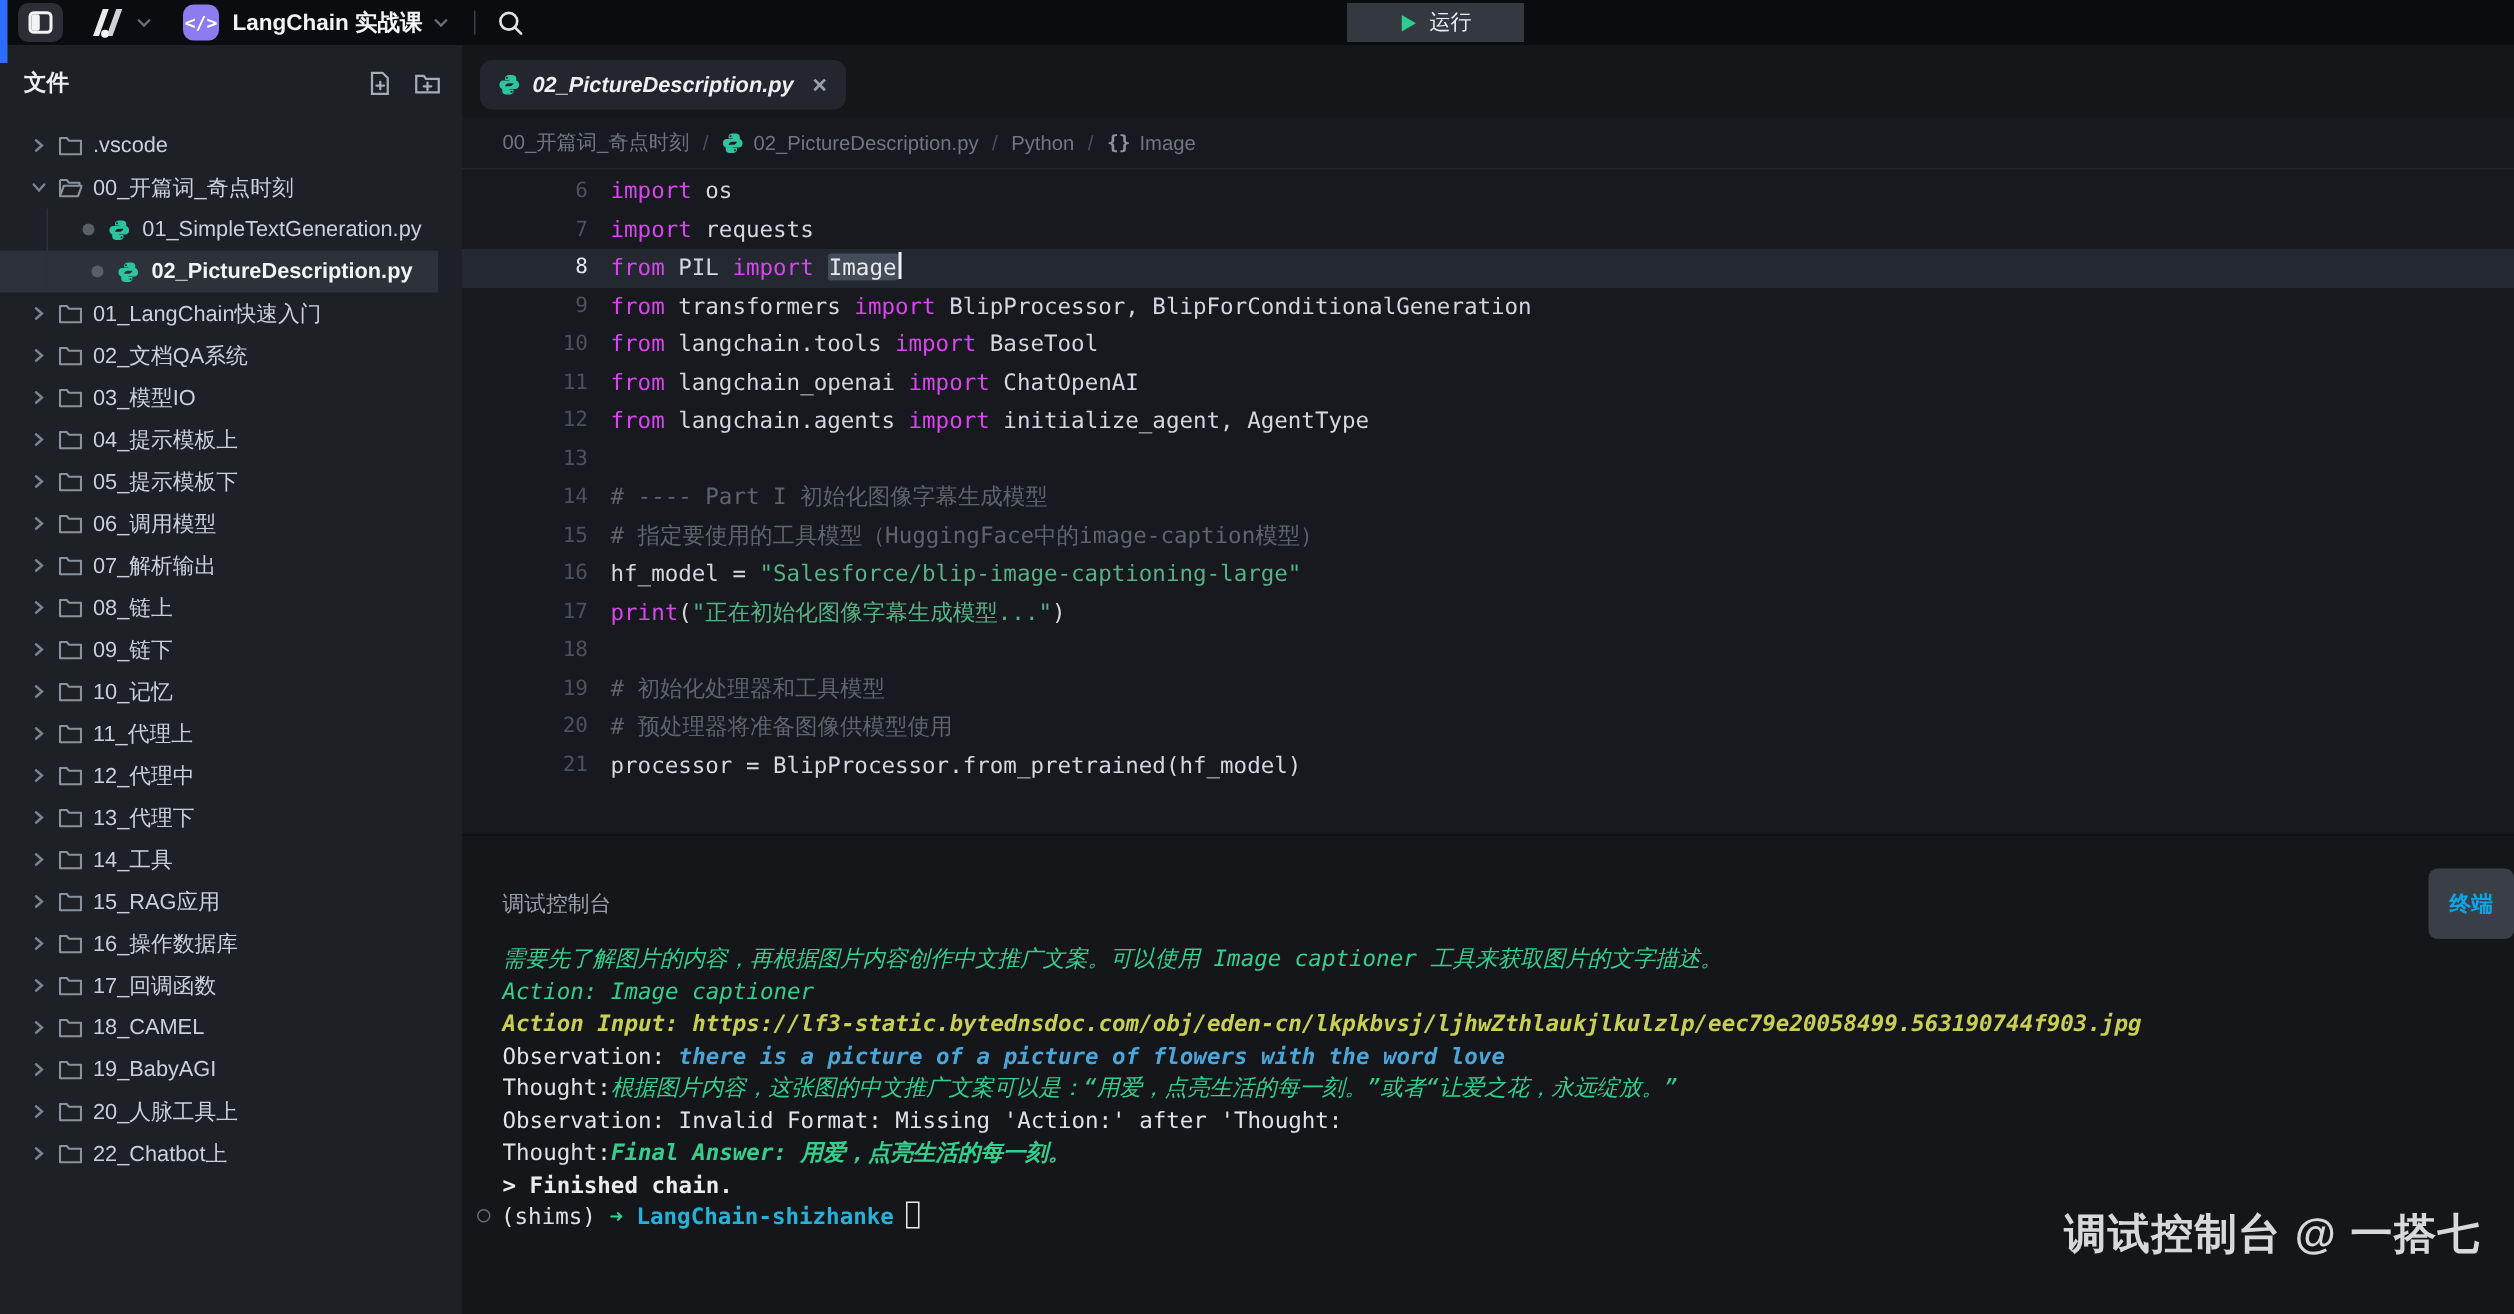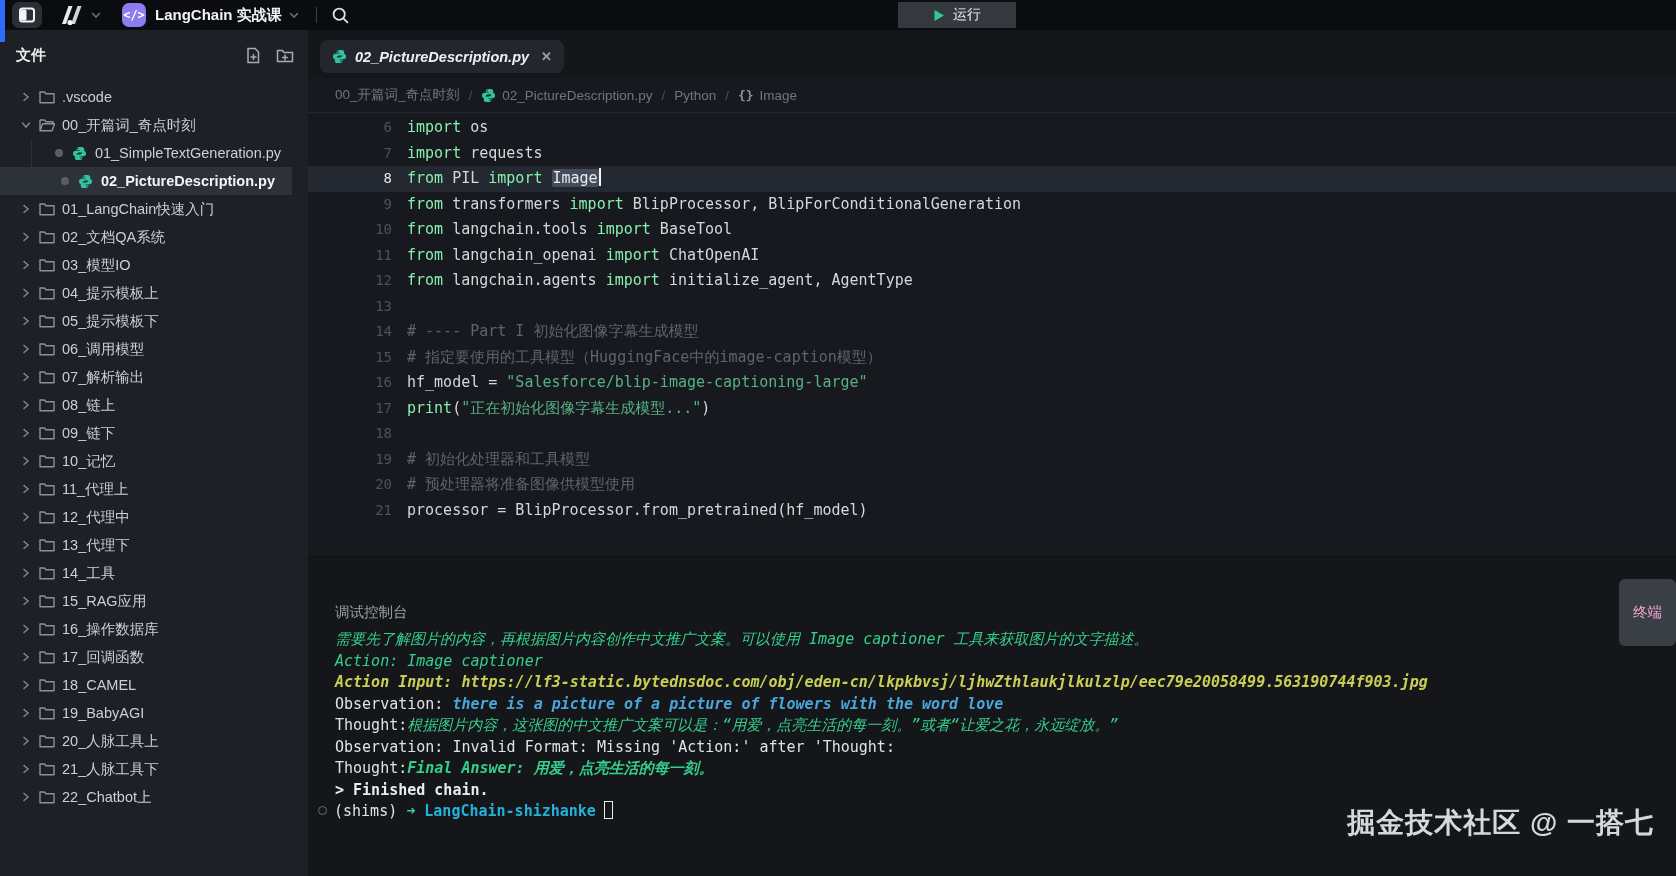--- a/index.html
+++ b/index.html
@@ -52,32 +52,32 @@
                 color:#70767f; font-size:13.5px; border-bottom:1px solid #23262b; background:#17191e; }
   .bc-sep { color:#4c5158; }
   .bc-item { display:flex; align-items:center; gap:6px; cursor:pointer; }
   .bc-braces { font-family:"DejaVu Sans Mono",monospace; font-weight:700; color:#8d939b; font-size:13px; }
   
   .code { position:relative; font-family:"DejaVu Sans Mono",monospace; font-size:15px; padding-top:2px; }
   .code-line { display:flex; height:25.5px; line-height:25.5px; white-space:pre; }
   .code-line.current { background:#242831; }
   .gutter { width:84px; flex:none; text-align:right; color:#4c525b; font-size:14px; }
   .code-text { margin-left:15px; color:#d4d8dd; }
-  .tk-kw { color:#86efac;text-align:center; }
+  .tk-kw { color:#d946ef;text-align:center; }
   .tk-pl { color:#d4d8dd; }
   .tk-str { color:#57b184; }
   .tk-com { color:#5d646e; }
   .word-hl { background:#454c59; border-radius:2px; padding:0 1px; color:#e8eaee; }
   .caret { display:inline-block; width:2px; height:18px; background:#f2f3f5; vertical-align:-3px; }
   .current .gutter { color:#e3e6ea; }
   
   .panel { position:absolute; left:0; right:0; top:526px; bottom:0; background:#14161a; border-top:1px solid #0e1013; }
   .panel-tabs { display:flex; align-items:center; gap:22px; padding:22px 0 0 27px;justify-content:space-between; }
   .panel-tab { color:#9aa0a8; font-size:14.5px; cursor:pointer; }
-  .panel-tab.active { background:#3a3f46; color:#f9a8d4; font-weight:400; border-radius:6px; padding:24px 14px; }
+  .panel-tab.active { background:#3a3f46; color:#0ea5e9; font-weight:700; border-radius:6px; padding:14px 14px; }
   .terminal { position:absolute; left:27px; right:10px; top:72px;
               font-family:"DejaVu Sans Mono",monospace; font-size:15px; line-height:21.5px; white-space:nowrap; }
   .term-line { height:21.5px; }
   .ts-g  { color:#35cf8d; font-style:italic; }
   .ts-gb { color:#35cf8d; font-style:italic; font-weight:700; }
   .ts-y  { color:#c9cf52; font-style:italic; font-weight:700; }
   .ts-w  { color:#dfe2e6; }
   .ts-wb { color:#e9ecef; font-weight:700; }
   .ts-c  { color:#4aa6d8; font-style:italic; font-weight:700; }
   .ts-cb { color:#25b2d9; font-weight:700; }
@@ -483,33 +483,20 @@
             <span class="t-slot">
               <svg width="10" height="10" viewBox="0 0 10 10">
                 <path d="M3 1.5 L7 5 L3 8.5" fill="none" stroke="#7c838c" stroke-width="1.6" stroke-linecap="round"></path>
               </svg>
             </span>
             <span class="t-icon">
               <svg width="16" height="14" viewBox="0 0 16 14">
                 <path d="M1 2 h4.5 l1.4 1.8 H15 v9 H1 z" fill="none" stroke="#8b929b" stroke-width="1.4" stroke-linejoin="round"></path>
               </svg>
             </span>
-            <span class="t-label">21_人脉工具下</span>
-          </div>
-          <div class="tree-row">
-            <span class="t-slot">
-              <svg width="10" height="10" viewBox="0 0 10 10">
-                <path d="M3 1.5 L7 5 L3 8.5" fill="none" stroke="#7c838c" stroke-width="1.6" stroke-linecap="round"></path>
-              </svg>
-            </span>
-            <span class="t-icon">
-              <svg width="16" height="14" viewBox="0 0 16 14">
-                <path d="M1 2 h4.5 l1.4 1.8 H15 v9 H1 z" fill="none" stroke="#8b929b" stroke-width="1.4" stroke-linejoin="round"></path>
-              </svg>
-            </span>
             <span class="t-label">22_Chatbot上</span>
           </div>
         </div>
     </div>
 
     <div class="main">
       <div class="tabbar">
         <div class="tab">
           <span>
               <svg width="15" height="15" viewBox="0 0 16 16">
@@ -577,14 +564,14 @@
             <div class="term-line"><span class="ts-w">Thought:</span><span class="ts-g">根据图片内容，这张图的中文推广文案可以是：“用爱，点亮生活的每一刻。”或者“让爱之花，永远绽放。”</span></div>
             <div class="term-line"><span class="ts-w">Observation: Invalid Format: Missing 'Action:' after 'Thought:</span></div>
             <div class="term-line"><span class="ts-w">Thought:</span><span class="ts-gb">Final Answer: 用爱，点亮生活的每一刻。</span></div>
             <div class="term-line"><span class="ts-wb">&gt; Finished chain.</span></div>
             <div class="term-line"><span class="cmd-circle"></span><span class="ts-w">(shims) </span><span class="ts-ga">➜</span><span class="ts-w">  </span><span class="ts-cb">LangChain-shizhanke</span><span class="block-caret"></span></div>
           </div>
       </div>
     </div>
   </div>
 
-  <div class="watermark">掘金技术社区 @ 一搭七</div>
+  <div class="watermark">调试控制台 @ 一搭七</div>
 </div>
 
 </body></html>

